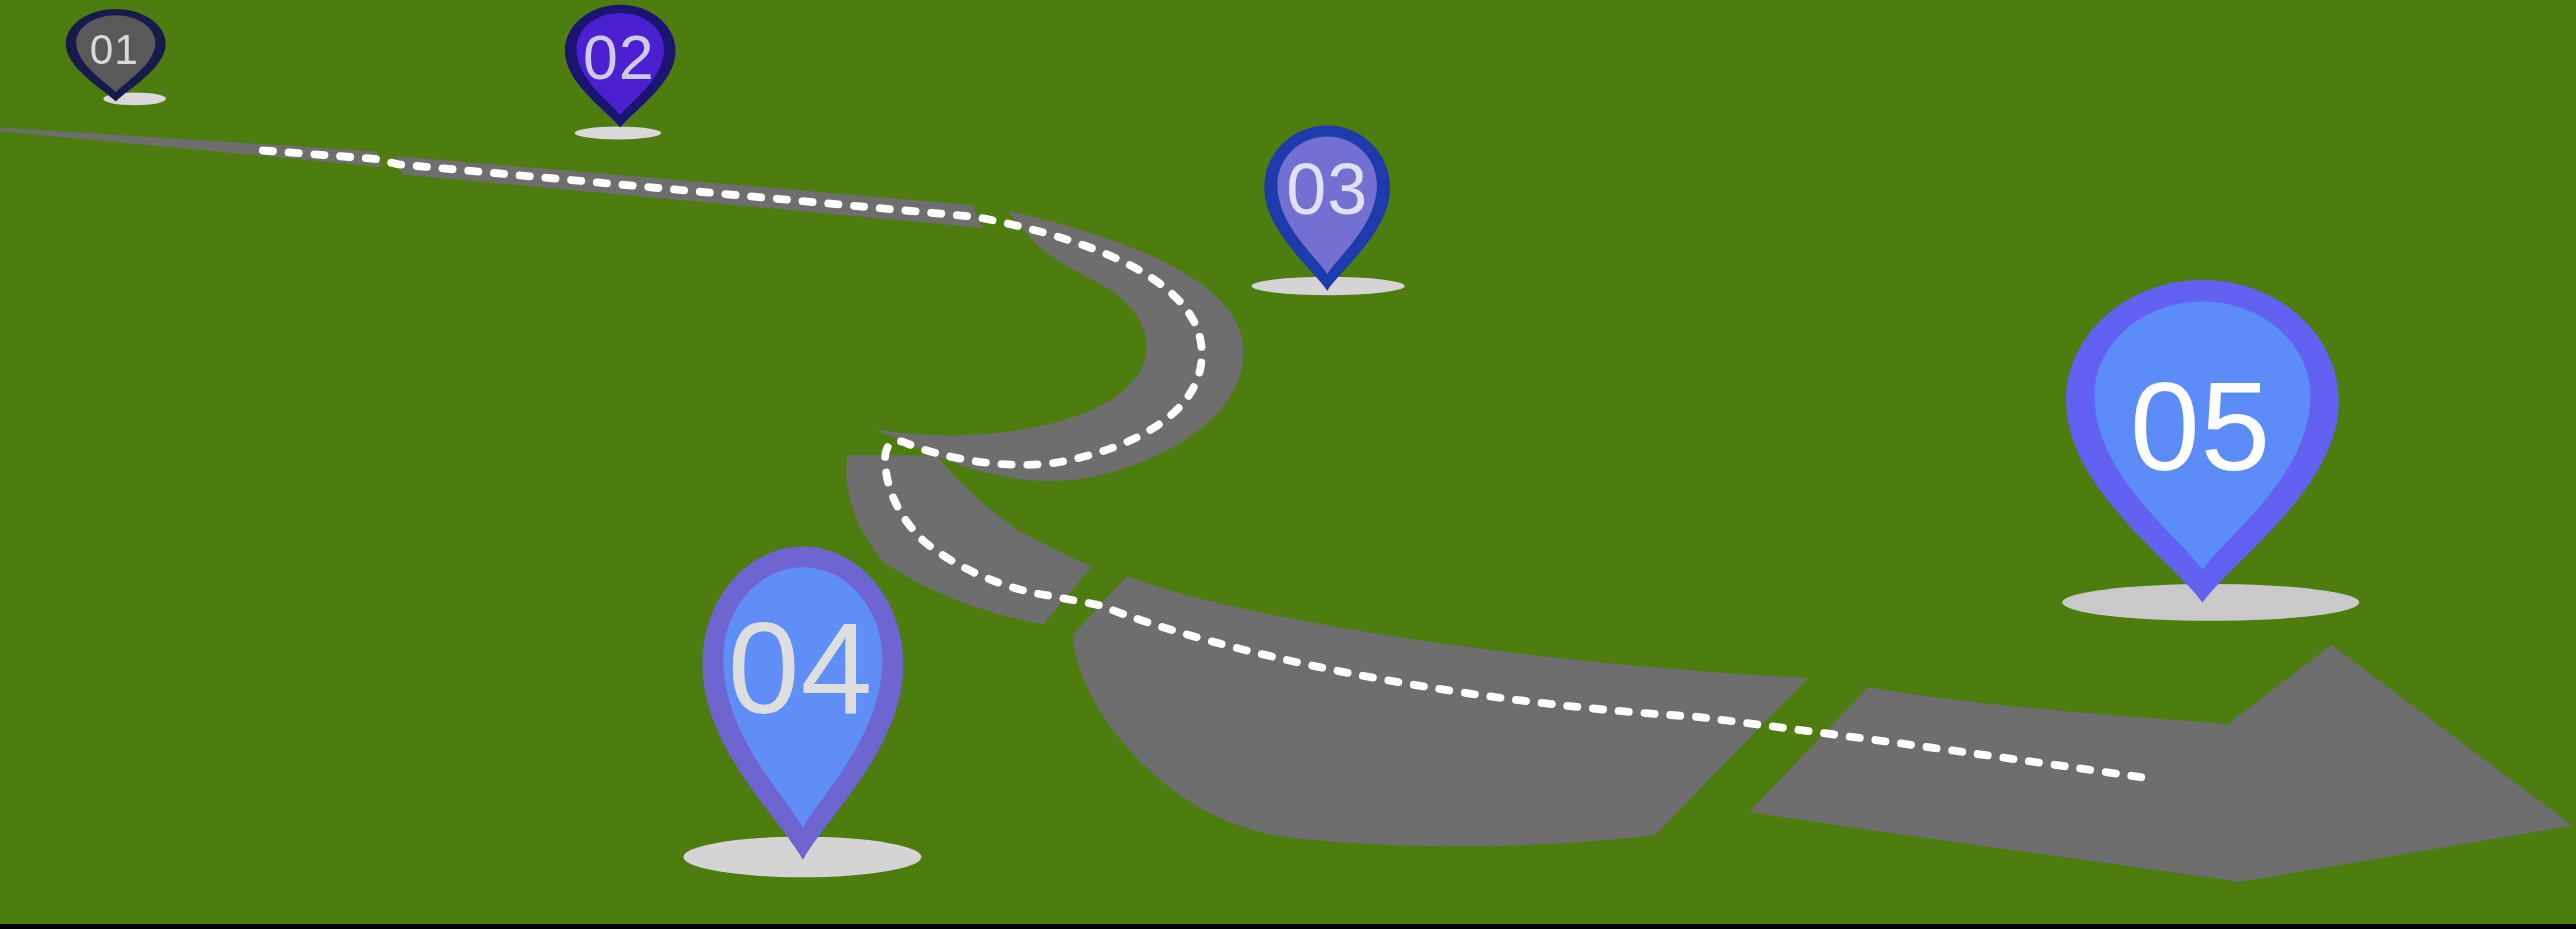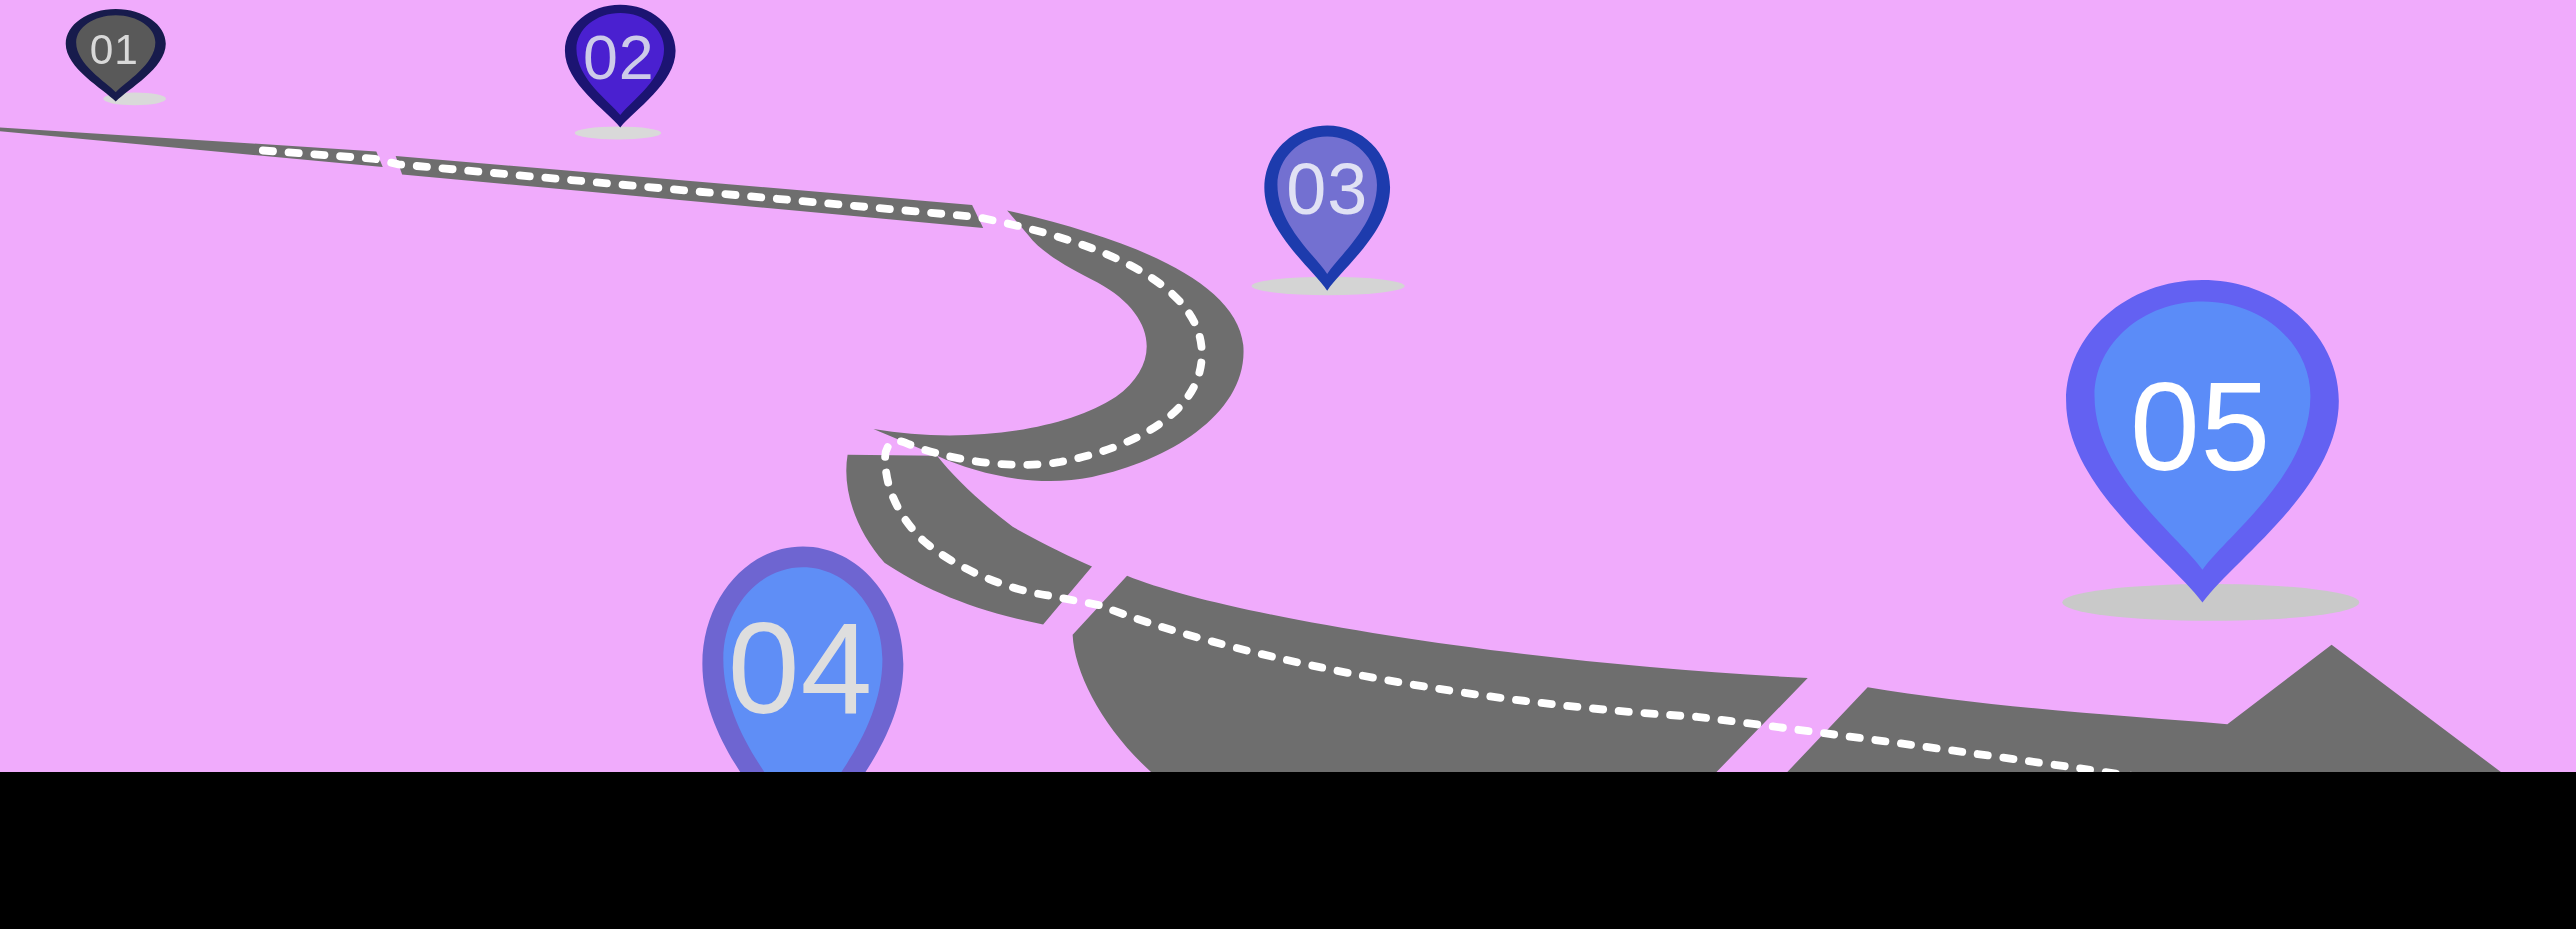--- a/index.html
+++ b/index.html
@@ -4,22 +4,22 @@
 <style>
   html, body {
     margin: 0;
     padding: 0;
     background: #000000;
     font-family: "Liberation Sans", sans-serif;
   }
   .stage {
     position: relative;
     width: 2576px;
-    height: 772px;
-    background: #f0abfc;
+    height: 924px;
+    background: #4d7c0f;
     overflow: hidden;
   }
   .stage svg {
     display: block;
     width: 2576px;
     height: 930px;
   }
   .pin-number {
     font-family: "Liberation Sans", sans-serif;
     font-weight: normal;

